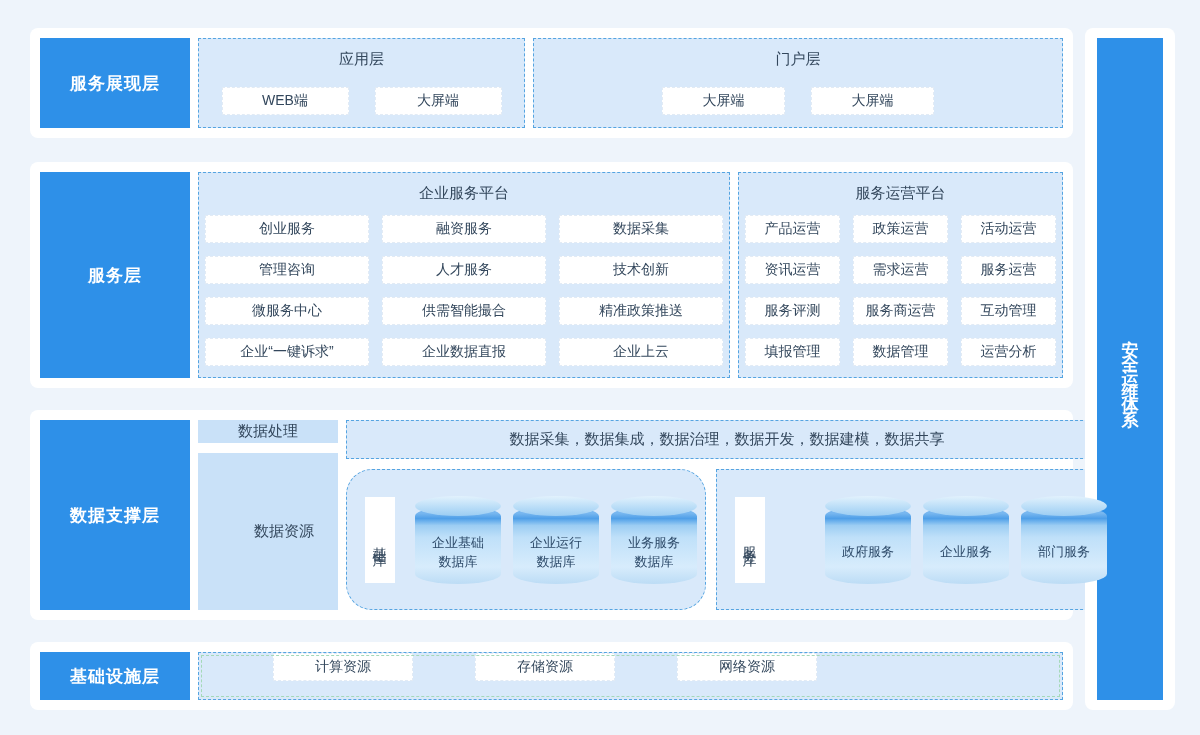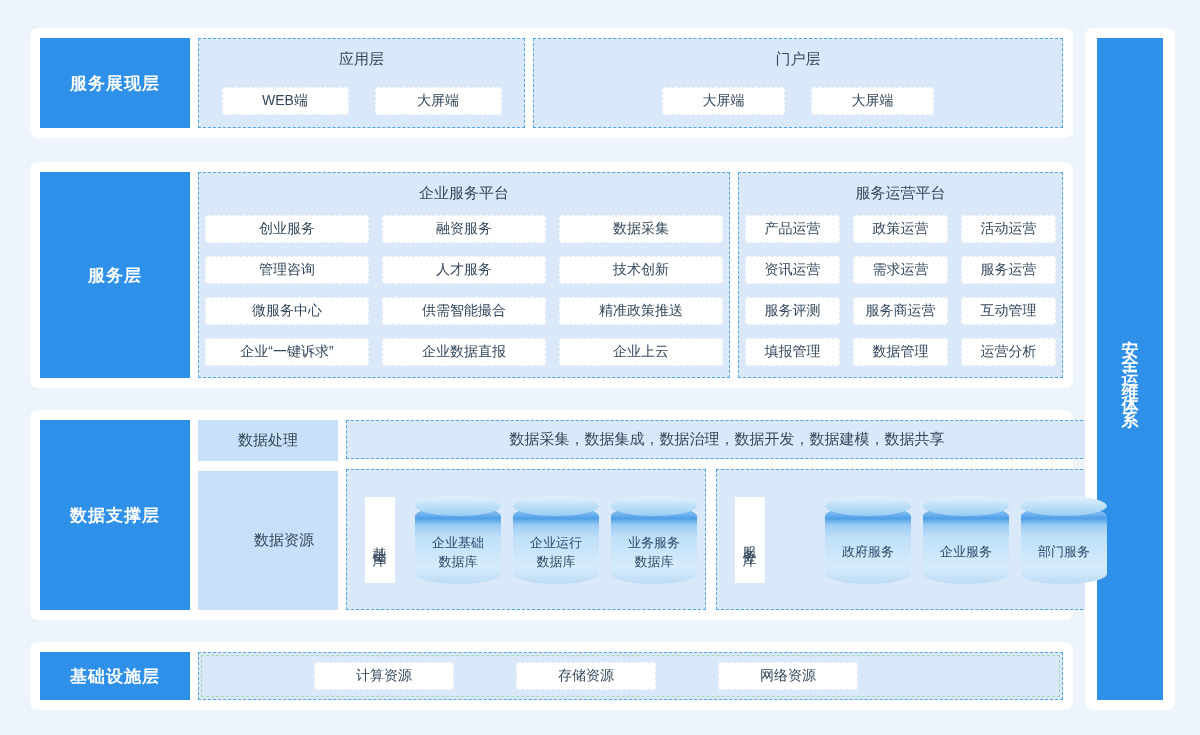--- a/index.html
+++ b/index.html
@@ -56,30 +56,30 @@
     display:grid;grid-template-columns:repeat(3,1fr);
     gap:13px 13px;padding:0 6px 14px;margin-top:12px;
   }
   .grid .chip{width:auto;}
   .mid-col{flex:none;width:140px;display:flex;flex-direction:column;gap:10px;}
   .solid-box{
     background:#c9e1f8;
     display:flex;align-items:center;justify-content:center;
     font-size:15px;color:#33475c;
   }
-  .box-dp{height:41px;flex:none;}
+  .box-dp{height:23px;flex:none;}
   .box-dr{flex:1;padding-left:32px;}
   .right-col{flex:1;display:flex;flex-direction:column;gap:10px;}
   .strip{
     height:39px;flex:none;
     display:flex;align-items:center;justify-content:center;
     font-size:15px;color:#33475c;
   }
   .db-row{flex:1;display:flex;gap:10px;}
-  .panel-basic{width:360px;flex:none;}
+  .panel-basic{width:360px;flex:none;border-radius:26px;}
   .panel-service{flex:1;gap:40px;}
   .db-panel{display:flex;align-items:center;padding-left:18px;}
   .v-label{
     flex:none;width:30px;height:86px;background:#ffffff;
     display:flex;align-items:center;justify-content:center;
     writing-mode:vertical-rl;letter-spacing:3px;
     font-size:14px;color:#33475c;margin-right:20px;
   }
   .cyls{display:flex;gap:12px;}
   .cyl{position:relative;width:86px;height:88px;flex:none;}
@@ -94,21 +94,21 @@
     background:linear-gradient(180deg,#e2f2fd,#9bcdf3);
   }
   .cyl-label{
     position:absolute;left:0;right:0;top:28px;bottom:2px;
     display:flex;align-items:center;justify-content:center;
     text-align:center;font-size:13px;line-height:1.45;color:#2c4968;
     white-space:pre-line;
   }
   .panel-infra{
     flex:1;position:relative;
-    display:flex;align-items:center;gap:62px;padding-left:115px;
+    display:flex;gap:62px;padding-left:74px;
   }
   .panel-infra::after{
     content:"";position:absolute;inset:2px;
     border:1px dashed #a5d9b8;pointer-events:none;
   }
   .right-card{
     flex:none;width:90px;margin-left:12px;height:682px;
     background:#ffffff;border-radius:8px;
     box-sizing:border-box;padding:10px 12px;
     display:flex;

